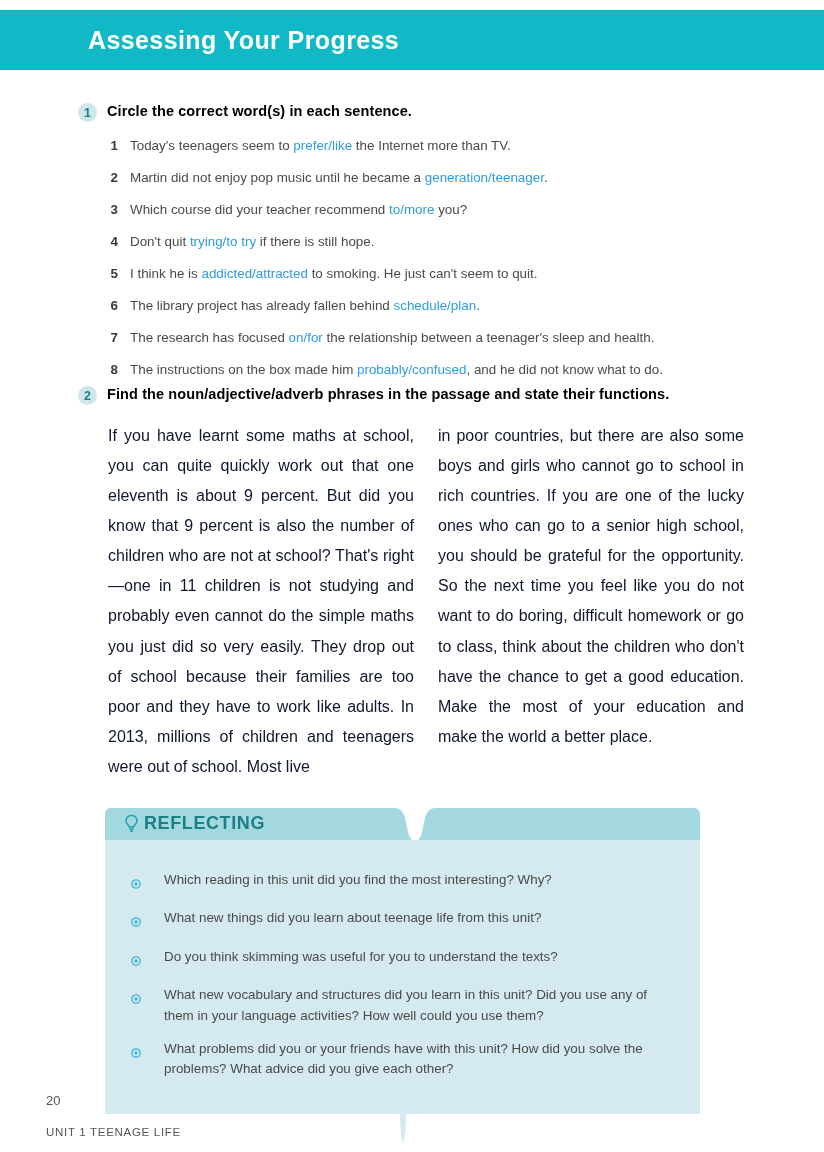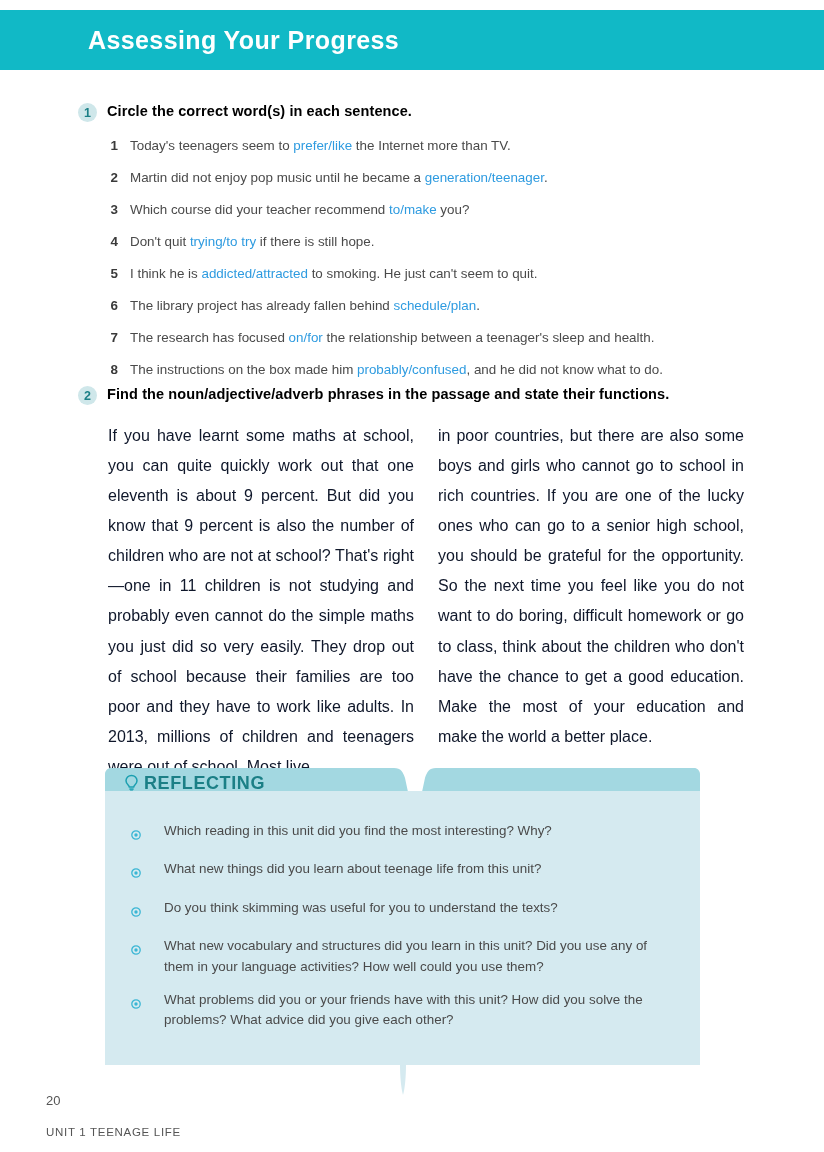--- a/index.html
+++ b/index.html
@@ -119,21 +119,22 @@
 
   
   .reflect-wrap {
     position: absolute;
     left: 105px;
     top: 768px;
     width: 595px;
   }
   .reflect-tab-row {
     position: relative;
-    height: 23px;
+    height: 32px;
+    margin-top: 40px;
   }
   .reflect-tab-svg {
     position: absolute;
     left: 0;
     top: 0;
     display: block;
   }
   .reflect-tab-label {
     position: absolute;
     left: 19px;
@@ -208,21 +209,21 @@
       <li class="sent-item">
         <span class="sent-num">1</span>
         <span class="sent-text">Today's teenagers seem to <span class="choice">prefer/like</span> the Internet more than TV.</span>
       </li>
       <li class="sent-item">
         <span class="sent-num">2</span>
         <span class="sent-text">Martin did not enjoy pop music until he became a <span class="choice">generation/teenager</span>.</span>
       </li>
       <li class="sent-item">
         <span class="sent-num">3</span>
-        <span class="sent-text">Which course did your teacher recommend <span class="choice">to/make</span> you?</span>
+        <span class="sent-text">Which course did your teacher recommend <span class="choice">to/more</span> you?</span>
       </li>
       <li class="sent-item">
         <span class="sent-num">4</span>
         <span class="sent-text">Don't quit <span class="choice">trying/to try</span> if there is still hope.</span>
       </li>
       <li class="sent-item">
         <span class="sent-num">5</span>
         <span class="sent-text">I think he is <span class="choice">addicted/attracted</span> to smoking. He just can't seem to quit.</span>
       </li>
       <li class="sent-item">

